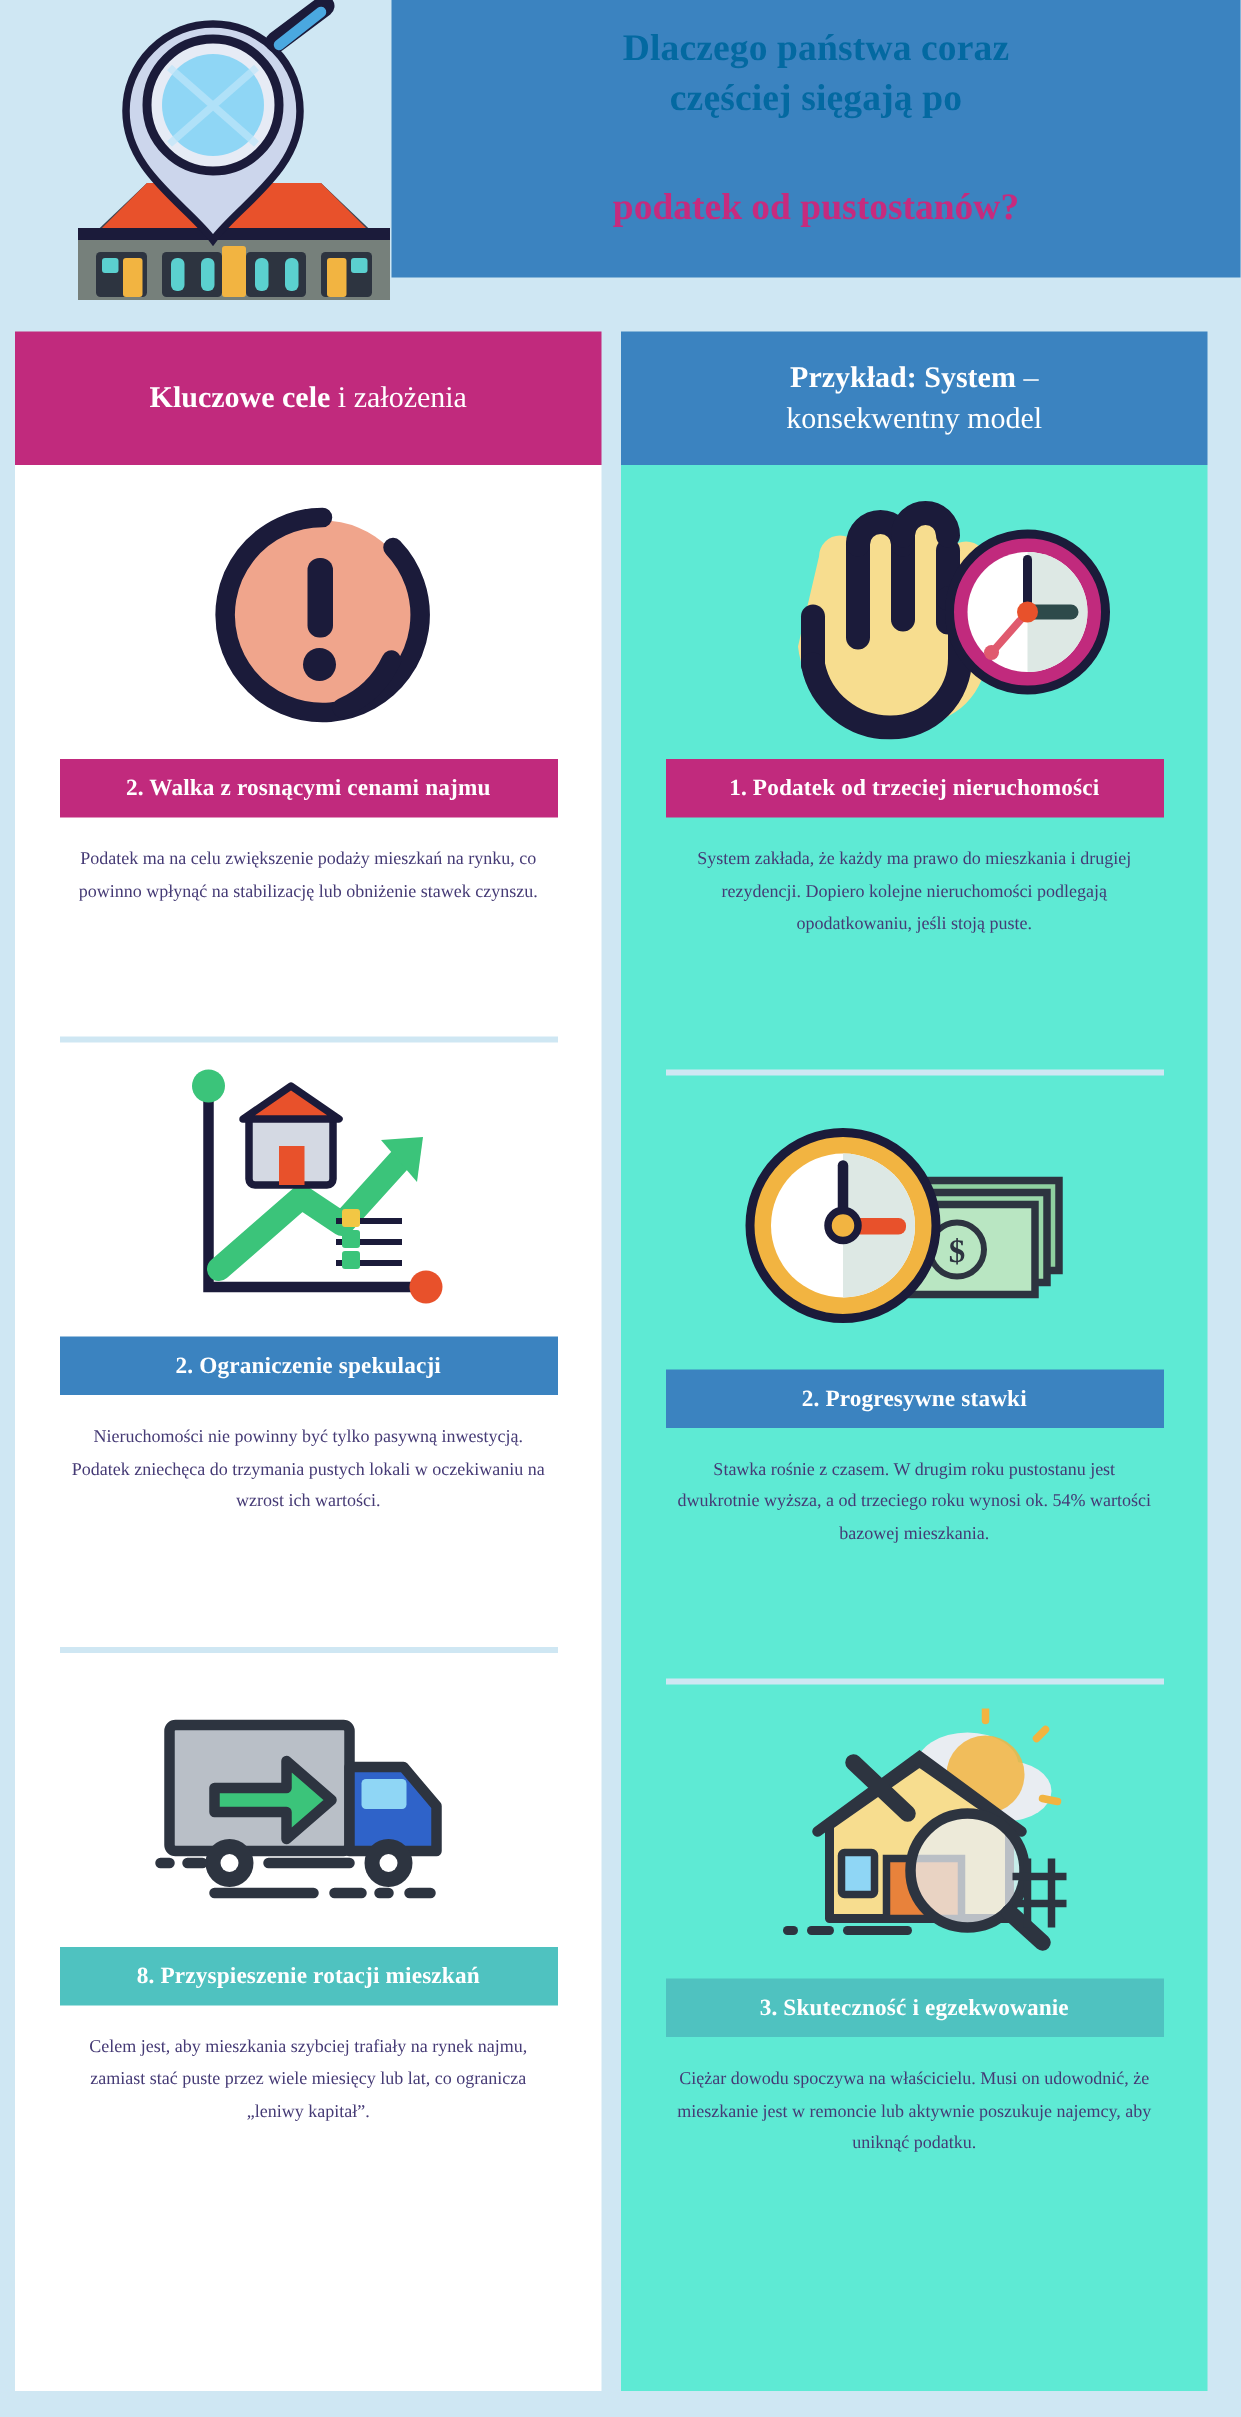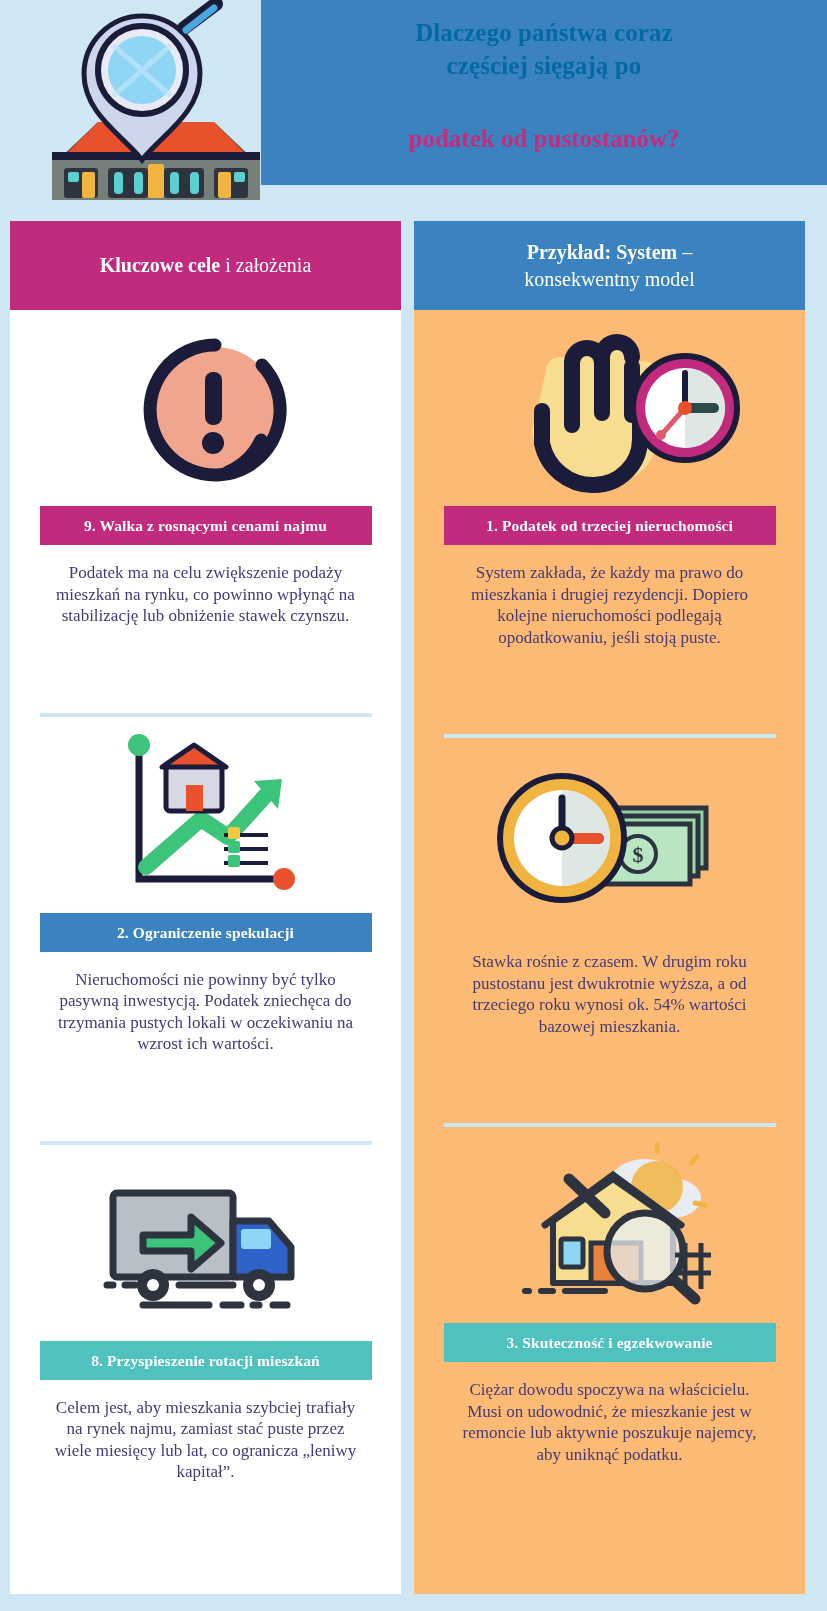--- a/index.html
+++ b/index.html
@@ -72,21 +72,21 @@
   .col-head-right { background: #3b83c0; }
   .col-head-line { font-size: 20px; line-height: 27px; }
   .col-head-line b { font-weight: bold; }
   .col-head-line .thin { font-weight: normal; }
 
   .col-body {
     flex: 1;
     background: #ffffff;
     display: flex; flex-direction: column;
   }
-  .col-body.tint { background: #fdba74; }
+  .col-body.tint { background: #5eead4; }
 
   
   .card {
     position: relative;
     display: flex; flex-direction: column; align-items: center;
   }
   .divider {
     width: 332px; height: 4px; background: #cfe7f3;
     align-self: center; margin: 0 auto;
   }
@@ -104,21 +104,21 @@
     text-align: center;
     padding: 9px 10px;
     letter-spacing: .1px;
   }
   .badge.magenta { background: #c12a7d; }
   .badge.blue    { background: #3b83c0; }
   .badge.teal    { background: #4fc2c0; }
   .body-text {
     width: 318px;
     color: #453a75;
-    font-size: 17px;
+    font-size: 12px;
     line-height: 21.5px;
     text-align: center;
     padding: 17px 0 0 0;
   }
   .card-pad-bottom { height: 86px; }
   .card-pad-bottom.s { height: 30px; }
 
   svg { display: block; }
 </style>
 </head>
@@ -190,21 +190,21 @@
       <div class="card">
         <div class="icon-wrap">
           <svg width="190" height="160" viewBox="0 0 190 160">
             <circle cx="104" cy="82" r="63" fill="#f0a58c"></circle>
             <path d="M104 17 a65 65 0 1 0 47 20" fill="none" stroke="#1b1b3a" stroke-width="13" stroke-linecap="round"></path>
             <path d="M150 112 a65 65 0 0 1 -33 32" fill="none" stroke="#1b1b3a" stroke-width="13" stroke-linecap="round"></path>
             <rect x="94" y="44" width="17" height="53" rx="8" fill="#1b1b3a"></rect>
             <circle cx="102" cy="115" r="11" fill="#1b1b3a"></circle>
           </svg>
         </div>
-        <div class="badge magenta">9. Walka z rosnącymi cenami najmu</div>
+        <div class="badge magenta">2. Walka z rosnącymi cenami najmu</div>
         <div class="body-text">Podatek ma na celu zwiększenie podaży mieszkań na rynku, co powinno wpłynąć na stabilizację lub obniżenie stawek czynszu.</div>
         <div class="card-pad-bottom"></div>
       </div>
 
       <div class="divider"></div>
 
       <div class="card">
         <div class="icon-wrap">
           <svg width="200" height="175" viewBox="0 0 200 175">
             <path d="M33 18 L33 152 L185 152" fill="none" stroke="#1b1b3a" stroke-width="7"></path>
@@ -316,20 +316,21 @@
             <circle cx="148" cy="98" r="18" fill="none" stroke="#2d3440" stroke-width="4"></circle>
             <text x="148" y="106" font-family="'Liberation Serif',serif" font-size="22" font-weight="bold" fill="#2d3440" text-anchor="middle">$</text>
             <circle cx="72" cy="82" r="62" fill="#f2b441" stroke="#1b1b3a" stroke-width="6"></circle>
             <circle cx="72" cy="82" r="48" fill="#ffffff"></circle>
             <path d="M72 34 a48 48 0 0 1 0 96 Z" fill="#dde8e4"></path>
             <line x1="72" y1="42" x2="72" y2="82" stroke="#1b1b3a" stroke-width="7" stroke-linecap="round"></line>
             <rect x="72" y="77" width="42" height="11" rx="5" fill="#e8512b"></rect>
             <circle cx="72" cy="82" r="10" fill="#f2b441" stroke="#1b1b3a" stroke-width="5"></circle>
           </svg>
         </div>
+        <div class="badge blue">2. Progresywne stawki</div>
         <div class="body-text">Stawka rośnie z czasem. W drugim roku pustostanu jest dwukrotnie wyższa, a od trzeciego roku wynosi ok. 54% wartości bazowej mieszkania.</div>
         <div class="card-pad-bottom"></div>
       </div>
 
       <div class="divider"></div>
 
       <div class="card">
         <div class="icon-wrap">
           <svg width="230" height="165" viewBox="0 0 230 165">
             <ellipse cx="150" cy="38" rx="34" ry="22" fill="#e9edf2"></ellipse>

